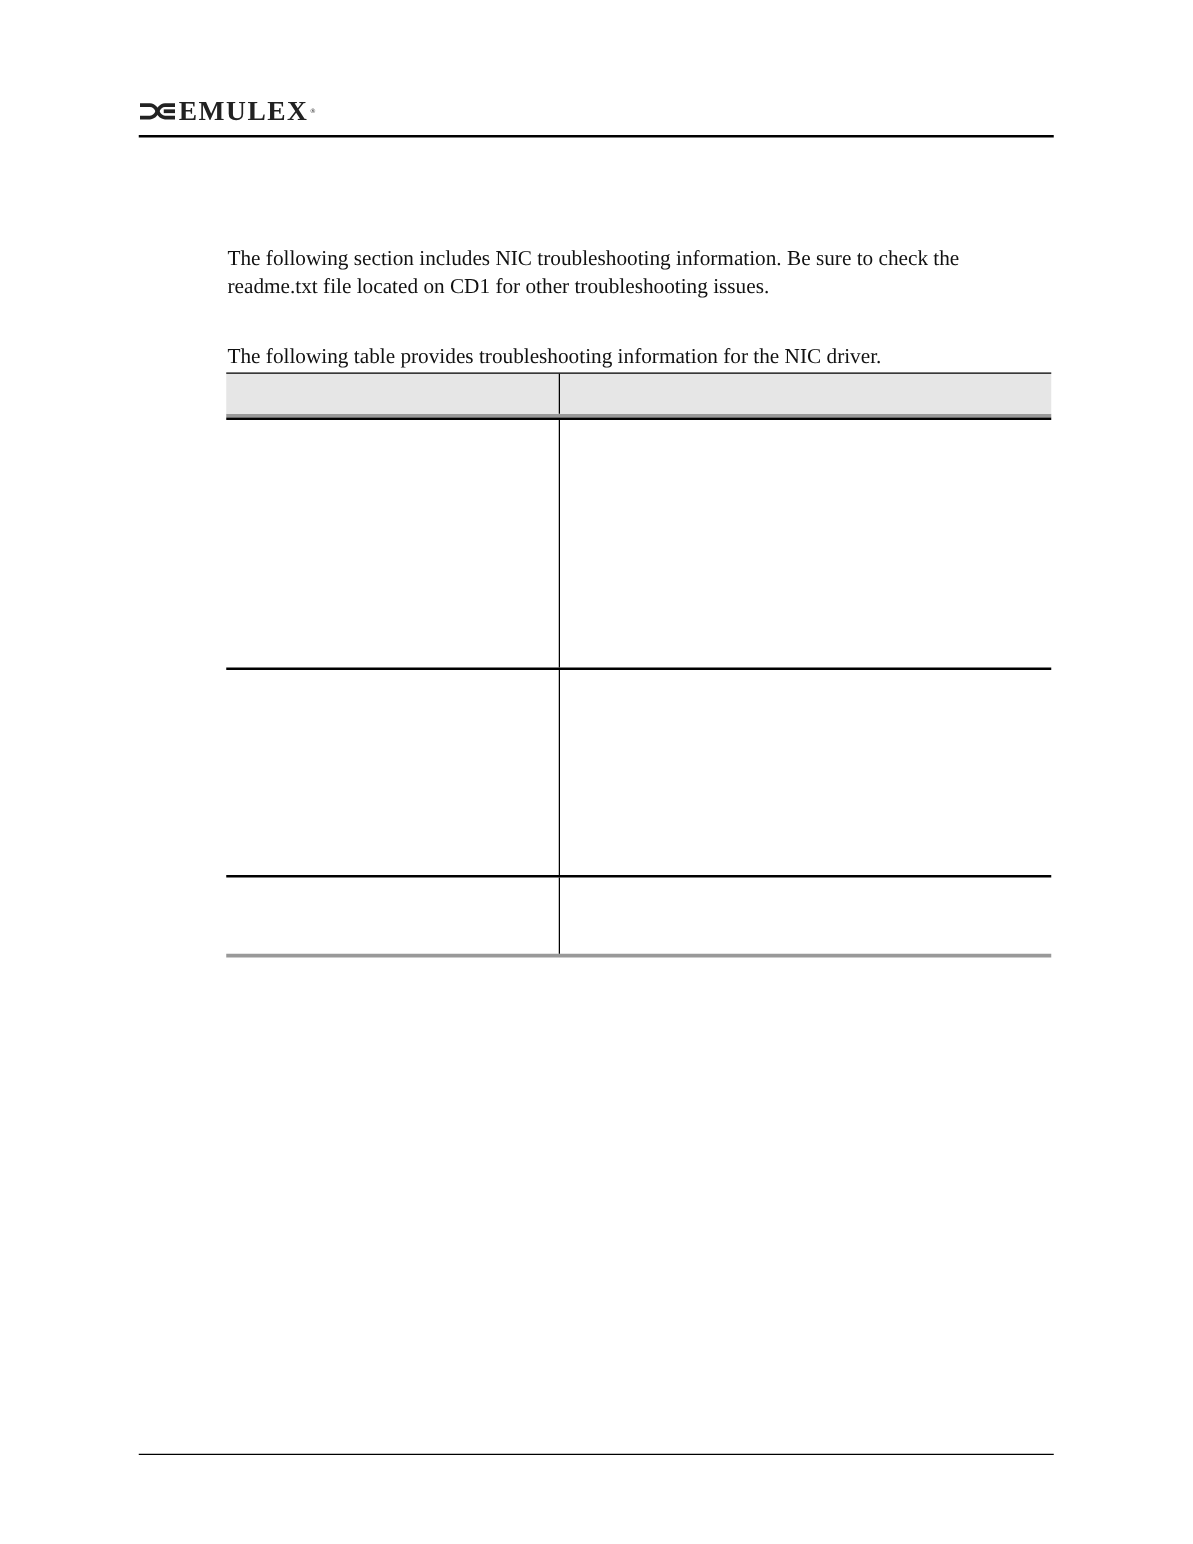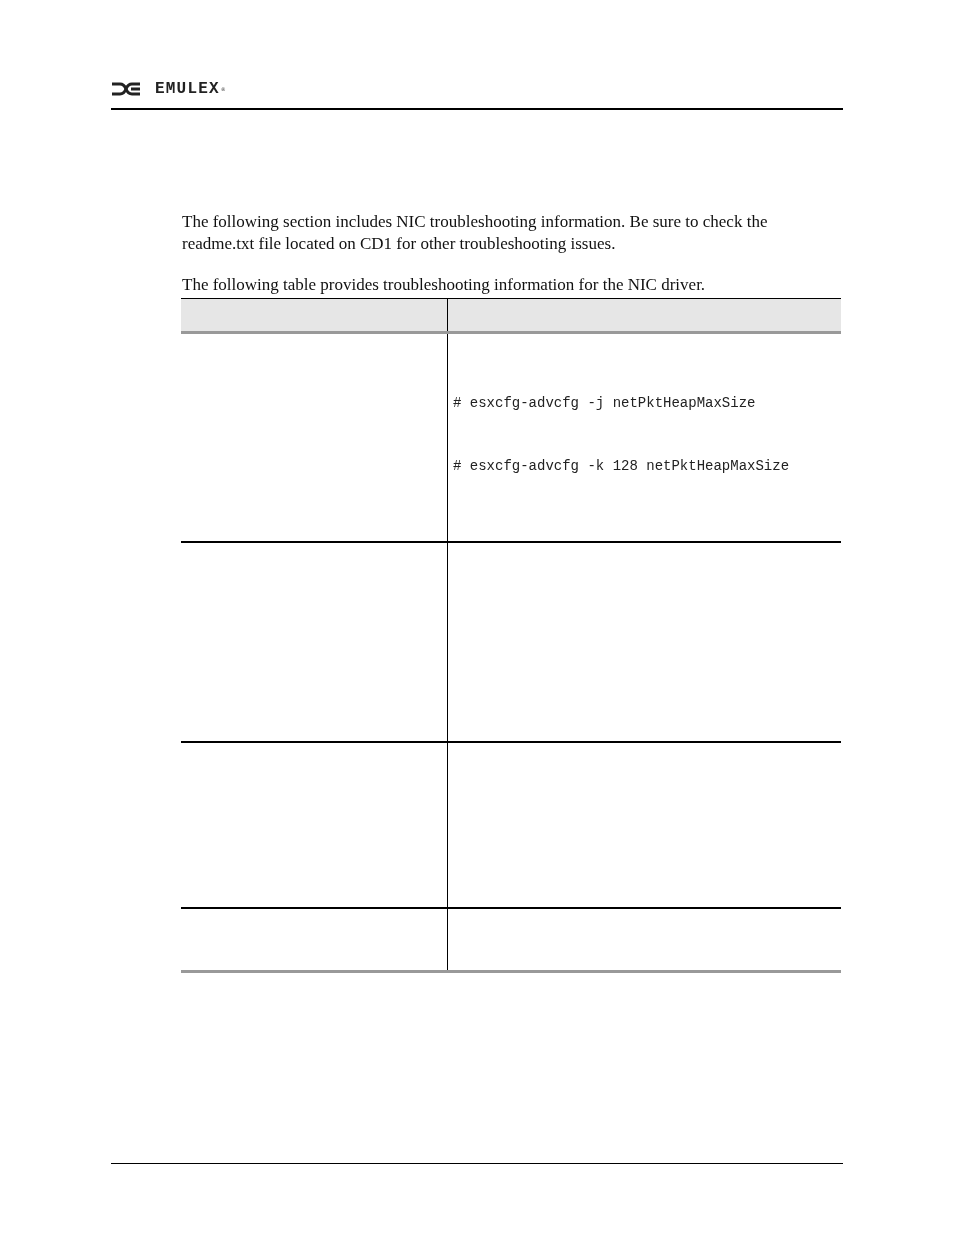--- a/index.html
+++ b/index.html
@@ -1,24 +1,24 @@
 <!DOCTYPE html>
 <html><head>
   <meta charset="utf-8">
   <style>
     html, body { margin: 0; padding: 0; background: #ffffff; }
     body { width: 954px; height: 1235px; position: relative; overflow: hidden; font-family: "Liberation Serif", "DejaVu Serif", serif; color: #111; }
     .header-logo { position: absolute; left: 111px; top: 80px; height: 18px; display: flex; align-items: center; }
     .logo-mark { width: 30px; height: 16px; display: block; }
-    .logo-text { font-family: Liberation Mono, monospace; font-weight: bold; font-size: 16px; letter-spacing: 1.2px; color: #222; margin-left: 14px; line-height: 18px; }
+    .logo-text { font-family: Liberation Serif, serif; font-weight: bold; font-size: 22px; letter-spacing: 1.2px; color: #222; margin-left: 2px; line-height: 18px; }
     .logo-reg { font-family: "DejaVu Sans", sans-serif; font-size: 5px; vertical-align: top; margin-left: 1px; color: #333; }
     .header-rule { position: absolute; left: 111px; top: 108px; width: 732px; height: 2px; background: #000; }
     .footer-rule { position: absolute; left: 111px; top: 1163px; width: 732px; height: 1px; background: #000; }
     .para { position: absolute; left: 182px; font-size: 17px; line-height: 22px; margin: 0; width: 660px; }
-    .p1 { top: 211px; }
+    .p1 { top: 196px; }
     .p2 { top: 242px; margin-top: 32px; }
     .table { position: absolute; left: 181px; top: 298px; width: 660px; }
     .table .row { position: relative; display: flex; }
     .cell { box-sizing: border-box; position: relative; }
     .col1 { width: 267px; border-right: 1px solid #000; }
     .col2 { width: 393px; }
     .thead { background: #e6e6e6; height: 32px; border-top: 1px solid #000; }
     .thead-rule { height: 3px; background: #999; width: 660px; }
     .r1 { height: 207px; }
     .r2 { height: 198px; border-top: 2px solid #000; }
@@ -46,27 +46,20 @@
 <p class="para p1">The following section includes NIC troubleshooting information. Be sure to check the readme.txt file located on CD1 for other troubleshooting issues.</p>
 <p class="para p2">The following table provides troubleshooting information for the NIC driver.</p>
 
 <div class="table">
   <div class="row thead">
     <div class="cell col1"></div>
     <div class="cell col2"></div>
   </div>
   <div class="thead-rule"></div>
 
-  <div class="row r1">
-    <div class="cell col1"></div>
-    <div class="cell col2">
-      <div class="code code1"># esxcfg-advcfg -j netPktHeapMaxSize</div>
-      <div class="code code2"># esxcfg-advcfg -k 128 netPktHeapMaxSize</div>
-    </div>
-  </div>
 
   <div class="row r2">
     <div class="cell col1"></div>
     <div class="cell col2"></div>
   </div>
 
   <div class="row r3">
     <div class="cell col1"></div>
     <div class="cell col2"></div>
   </div>

